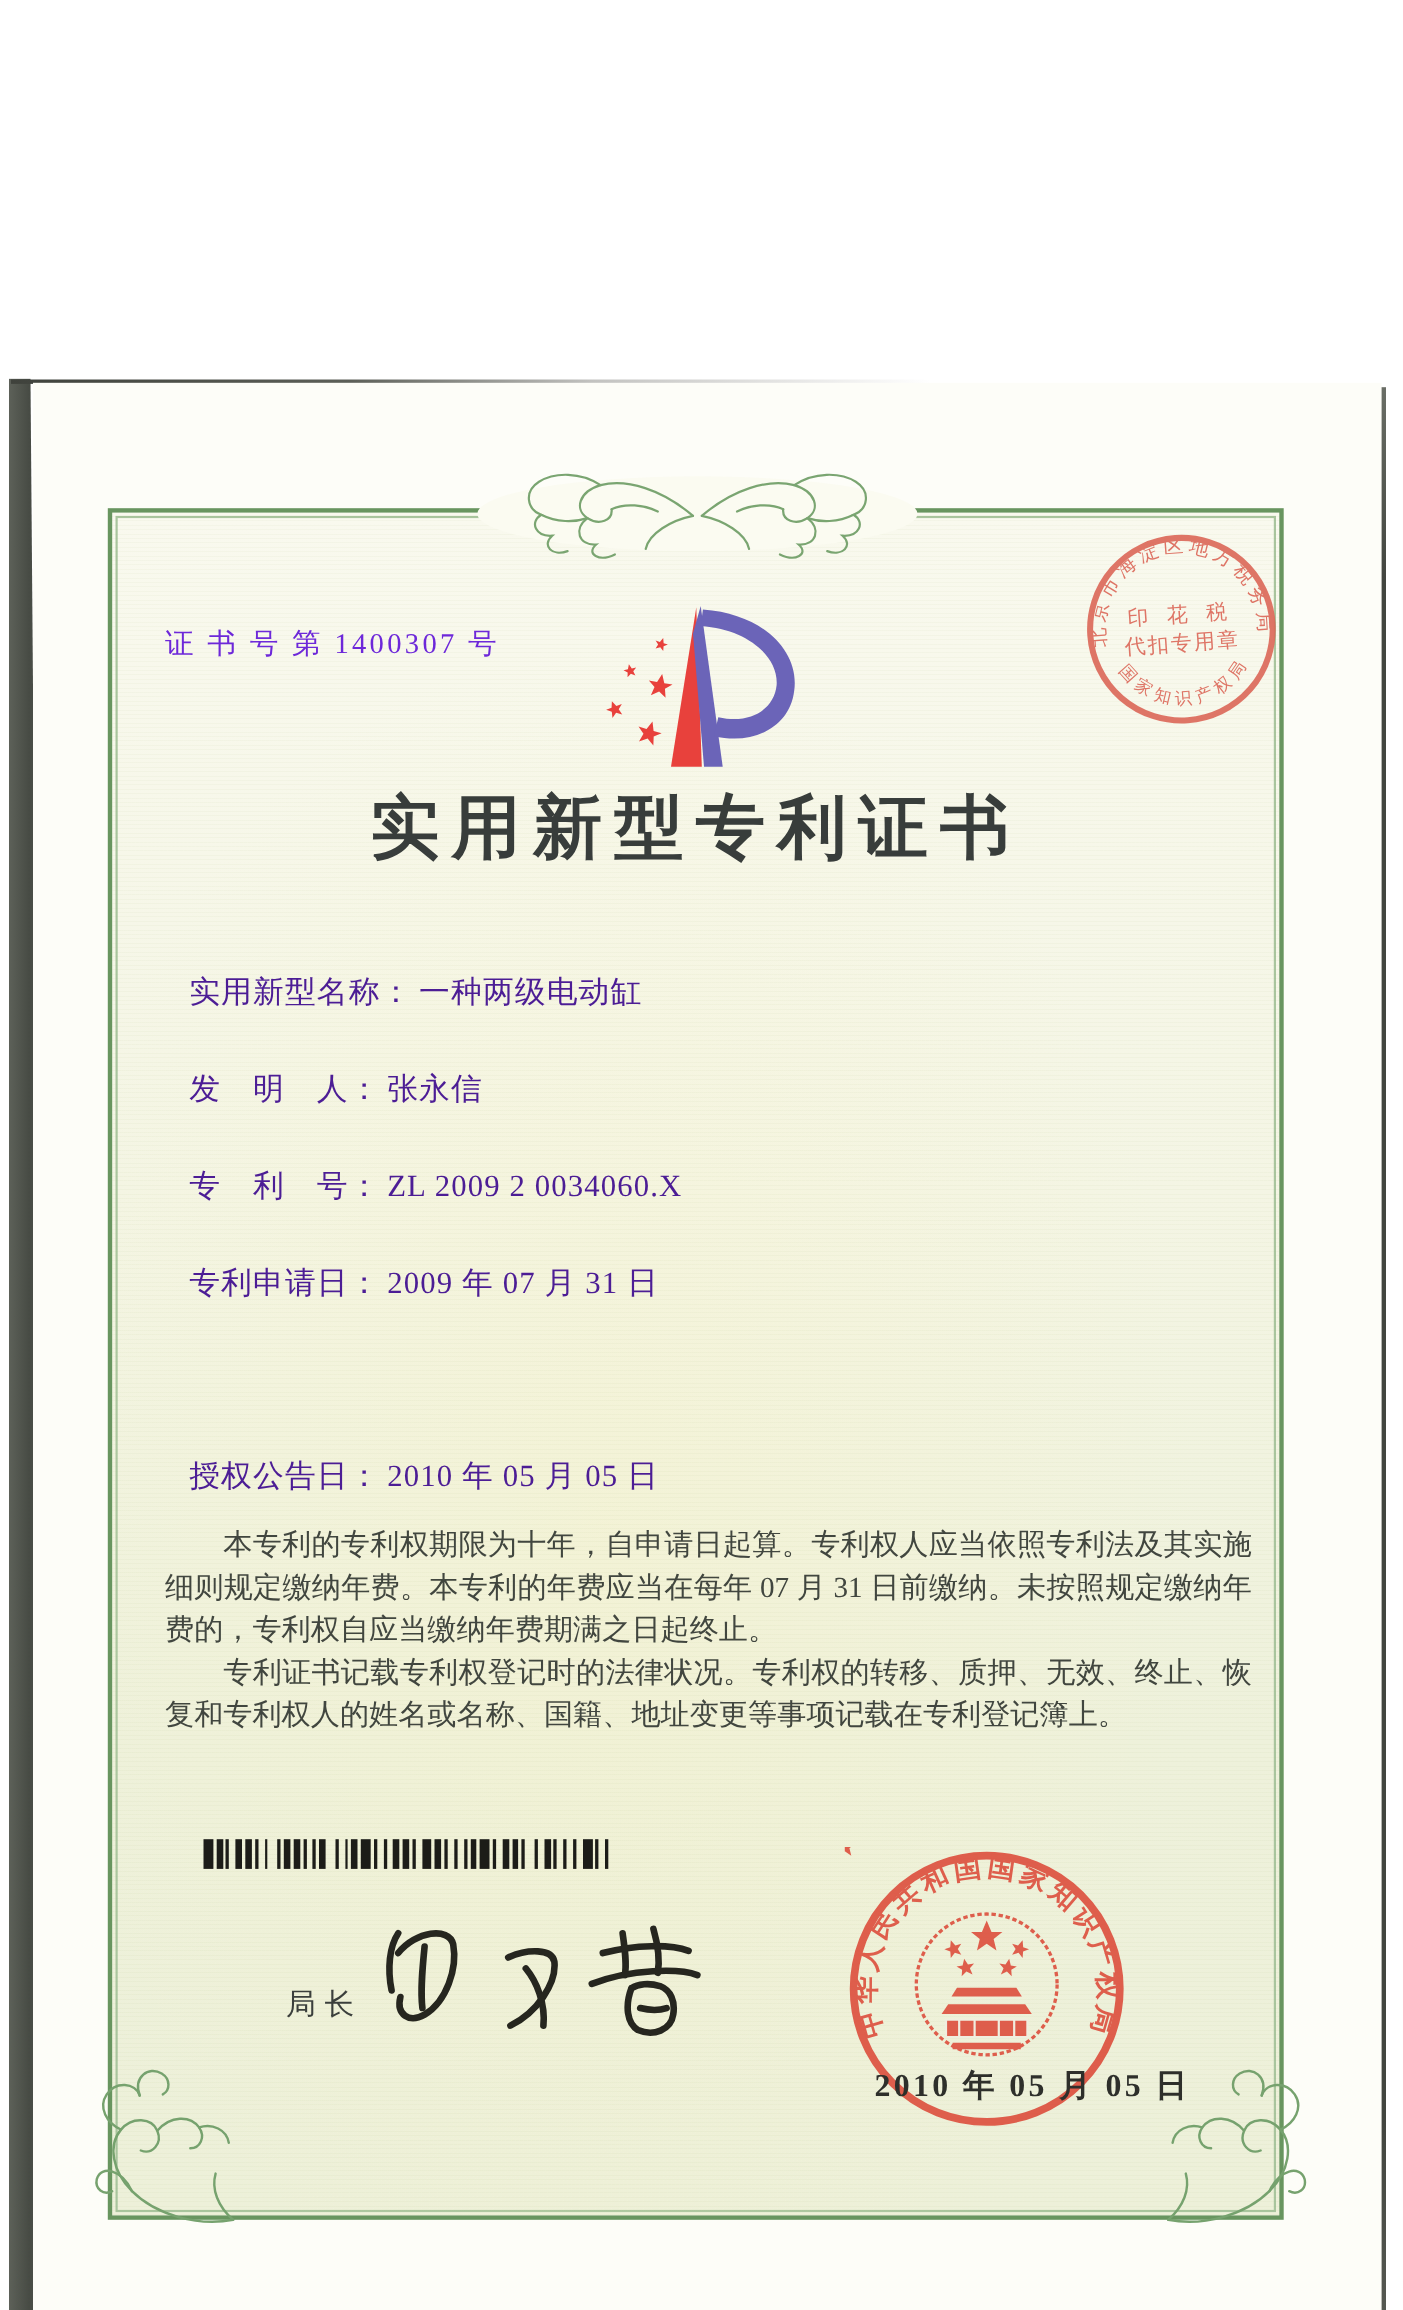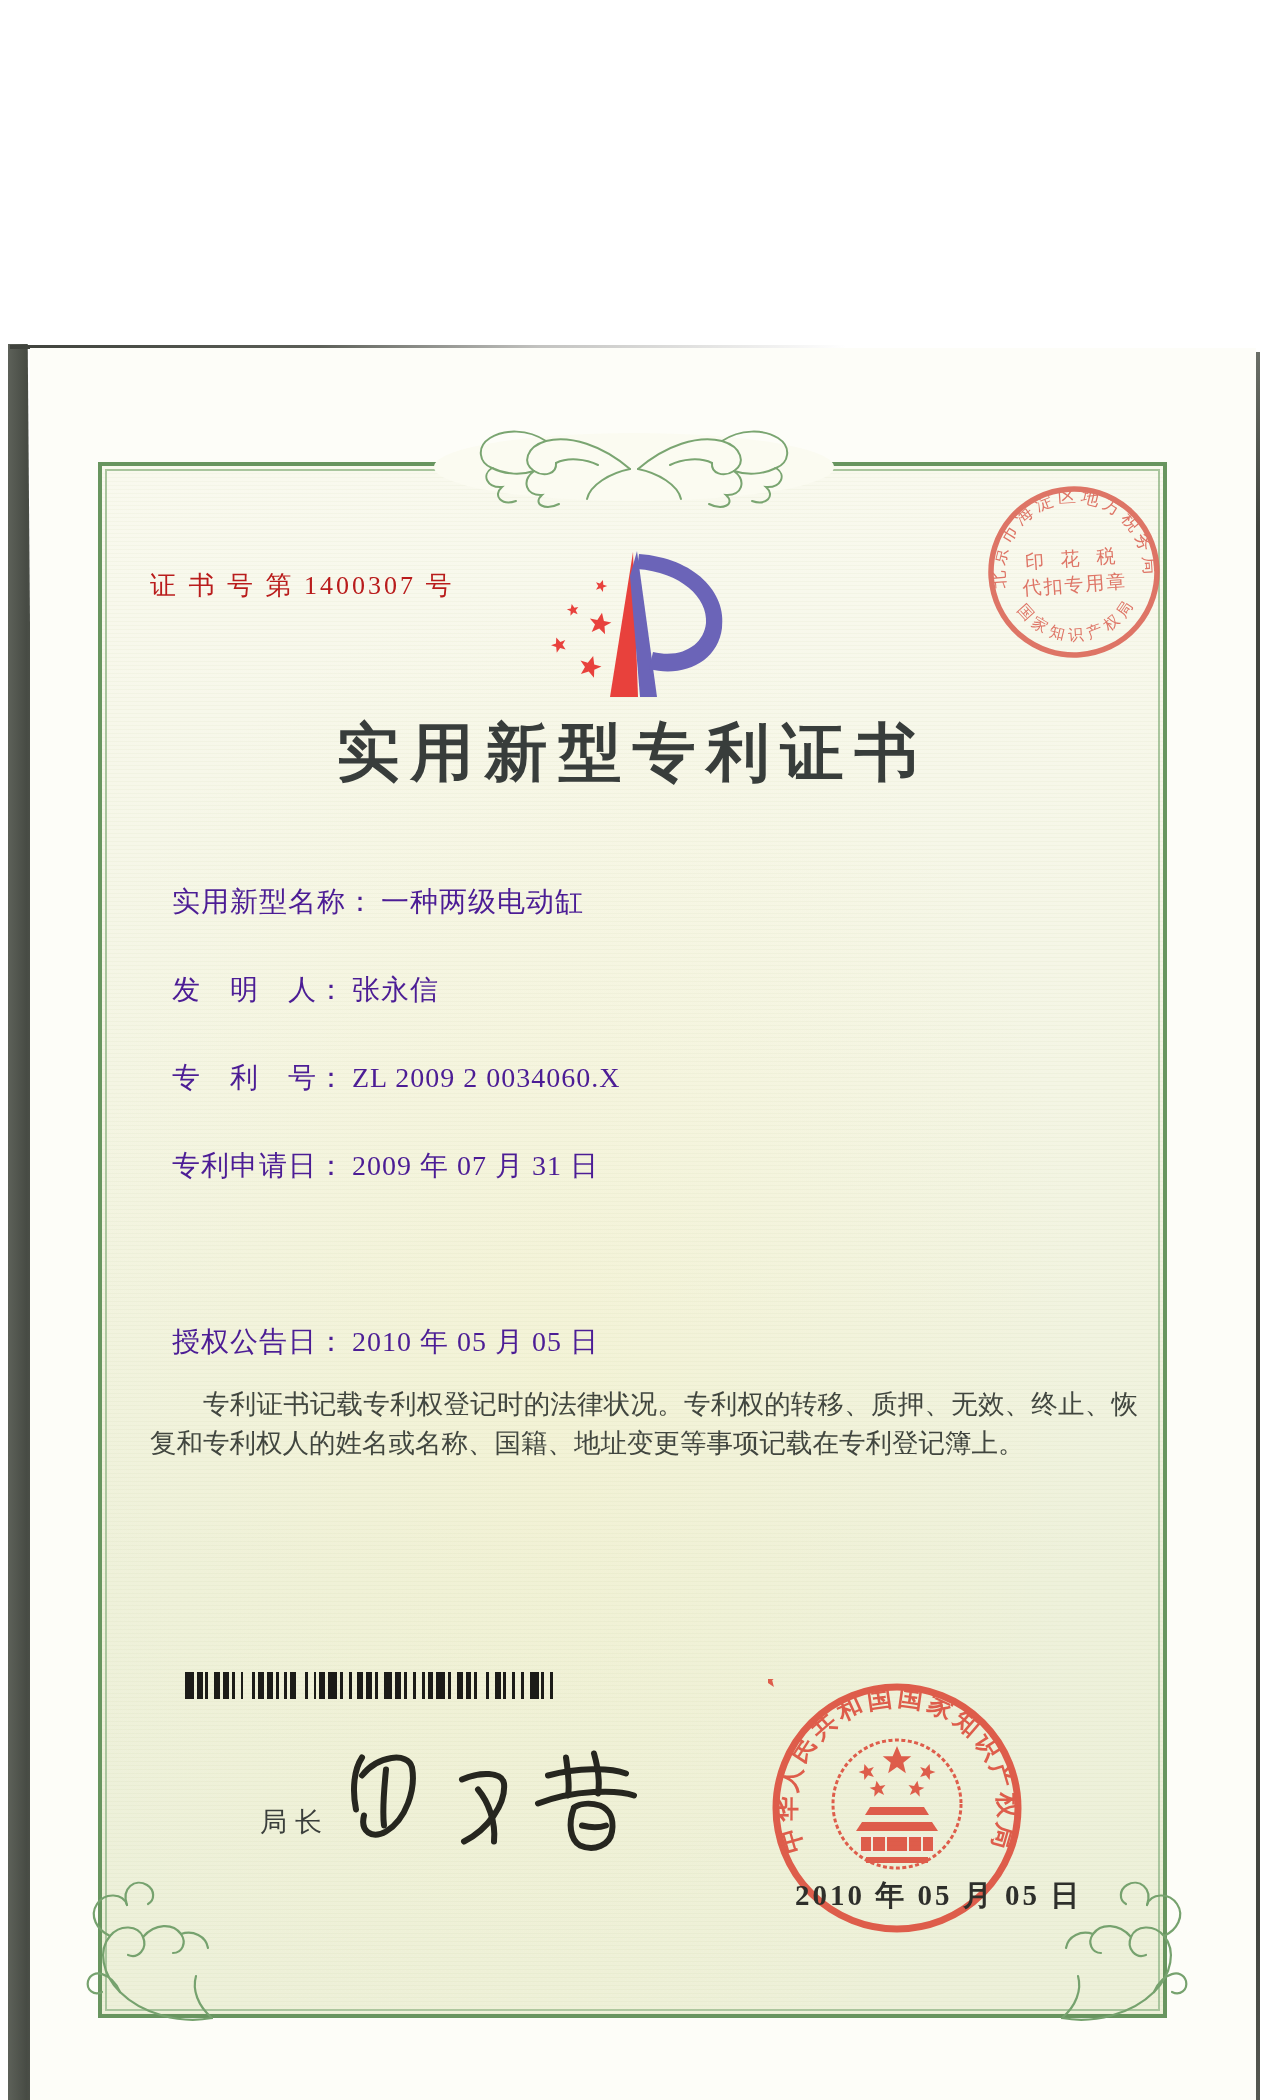--- a/index.html
+++ b/index.html
@@ -17,21 +17,21 @@
   
   .cert{position:absolute;left:98px;top:462px;width:1069px;height:1556px;box-sizing:border-box;
     border:4px solid #68955f;
     background:linear-gradient(180deg,#f9f9ee 0%,#f4f5e4 40%,#eef1db 72%,#edf0d9 100%);}
   .cert-inner{position:absolute;inset:3px;border:2px solid #a9c59e;pointer-events:none;}
   .cert-tex{position:absolute;inset:0;pointer-events:none;
     background:repeating-linear-gradient(0deg,rgba(150,170,100,.05) 0 1px,rgba(0,0,0,0) 1px 4px),
                radial-gradient(ellipse at 42% 60%,rgba(248,242,198,.35),rgba(0,0,0,0) 62%);}
   .deco{position:absolute;pointer-events:none;}
   
-  .cert-no{position:absolute;left:150px;top:568px;font-size:26px;color:#b91c1c;letter-spacing:3px;}
+  .cert-no{position:absolute;left:150px;top:568px;font-size:26px;color:#6d28d9;letter-spacing:3px;}
   .title{position:absolute;left:98px;top:710px;width:1069px;text-align:center;
     font-size:63px;font-weight:bold;letter-spacing:11px;color:#383d3b;}
   .field{position:absolute;left:172px;font-size:28px;color:#4c1d95;letter-spacing:1px;white-space:nowrap;}
   .field .fvalue{margin-left:6px;}
   .bodytext{position:absolute;left:150px;top:1385px;width:988px;font-size:26.5px;
     line-height:38.5px;color:#41463f;text-align:justify;}
   .bodytext p{margin:0;text-indent:2em;}
   .barcode{position:absolute;left:185px;top:1672px;width:368px;height:27px;display:flex;}
   .barcode span{height:100%;}
   .juzhang{position:absolute;left:260px;top:1804px;font-size:27px;letter-spacing:8px;color:#3b3f3c;}
@@ -138,20 +138,21 @@
     <span class="flabel">专　利　号：</span><span class="fvalue">ZL 2009 2 0034060.X</span>
   </div>
   <div class="field" style="top:1147px">
     <span class="flabel">专利申请日：</span><span class="fvalue">2009 年 07 月 31 日</span>
   </div>
   <div class="field" style="top:1323px">
     <span class="flabel">授权公告日：</span><span class="fvalue">2010 年 05 月 05 日</span>
   </div>
 
   <div class="bodytext">
+    <p>本专利的专利权期限为十年，自申请日起算。专利权人应当依照专利法及其实施细则规定缴纳年费。本专利的年费应当在每年 07 月 31 日前缴纳。未按照规定缴纳年费的，专利权自应当缴纳年费期满之日起终止。</p>
     <p>专利证书记载专利权登记时的法律状况。专利权的转移、质押、无效、终止、恢复和专利权人的姓名或名称、国籍、地址变更等事项记载在专利登记簿上。</p>
   </div>
 
   <div class="barcode">
       <span style="flex: 3 1 0%; background: rgb(28, 28, 24);"></span>
       <span style="flex: 1 1 0%; background: transparent;"></span>
       <span style="flex: 2 1 0%; background: rgb(28, 28, 24);"></span>
       <span style="flex: 1 1 0%; background: transparent;"></span>
       <span style="flex: 1 1 0%; background: rgb(28, 28, 24);"></span>
       <span style="flex: 2 1 0%; background: transparent;"></span>

